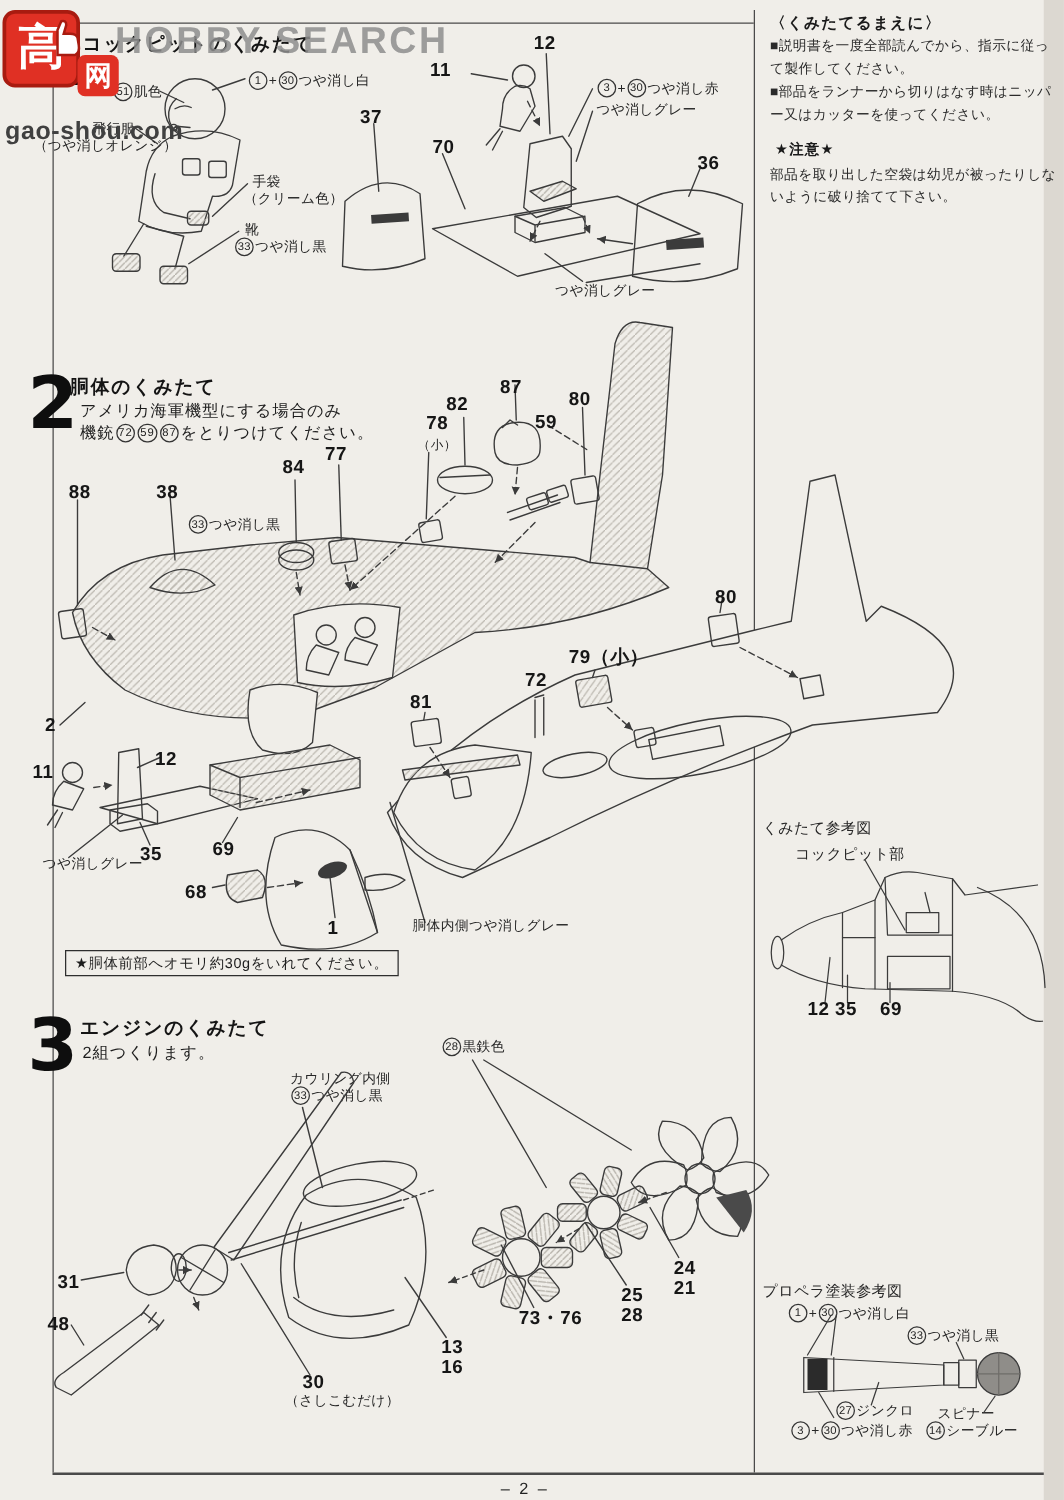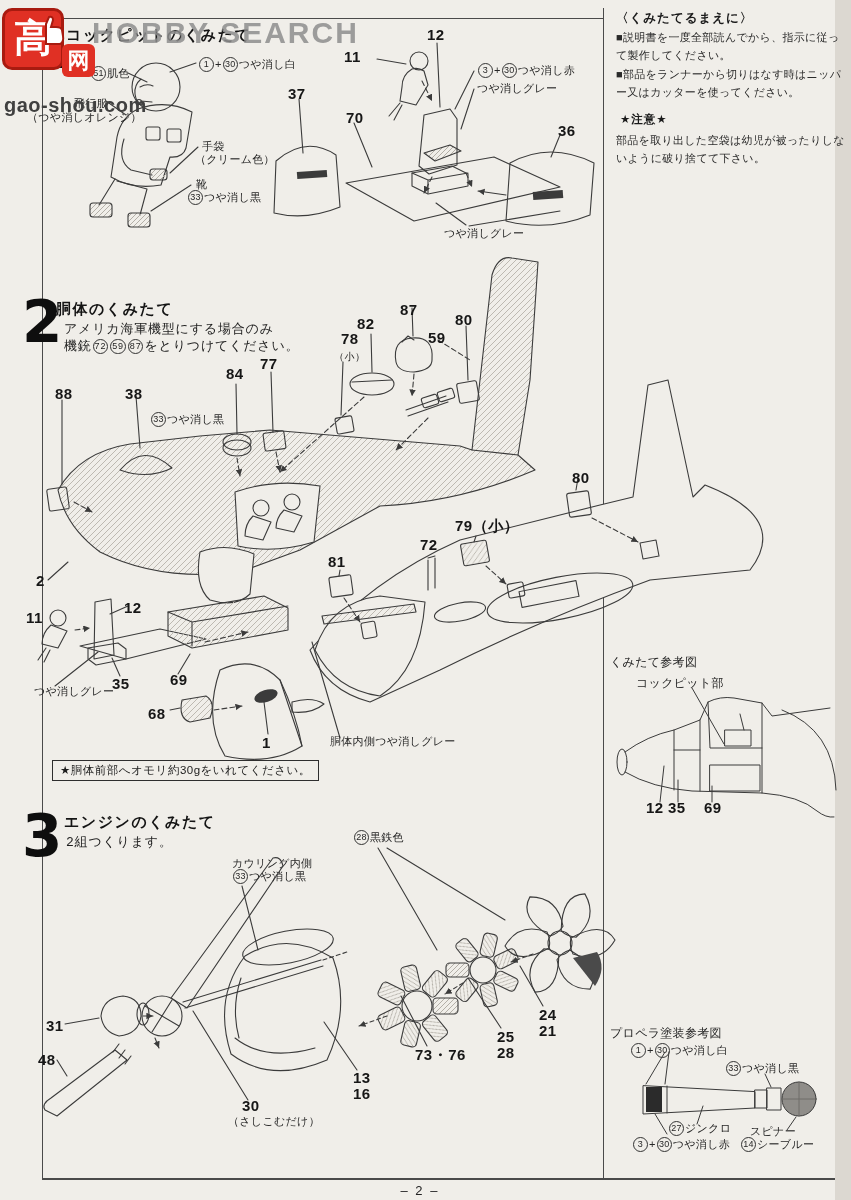--- a/index.html
+++ b/index.html
@@ -297,21 +297,21 @@
       <path d="M80 18 L112 74"></path>
       <path d="M48 132 L52 96 M66 132 L66 110 M100 132 L100 116"></path>
     </g>
   </svg>
   <div class="pn" style="left:646px;top:800px;">12</div>
   <div class="pn" style="left:668px;top:800px;">35</div>
   <div class="pn" style="left:704px;top:800px;">69</div>
 
   <div class="stepnum" style="left:22px;top:810px;">3</div>
   <div class="steptitle" style="left:64px;top:813px;">エンジンのくみたて</div>
-  <div class="stepsub" style="left:66px;top:833px;font-family:Liberation Mono, monospace;">2組つくります。</div>
+  <div class="stepsub" style="left:66px;top:833px;">2組つくります。</div>
   <div class="lbl" style="left:353px;top:830px;"><span class="circ">28</span>黒鉄色</div>
   <div class="lbl" style="left:232px;top:856px;">カウリング内側</div>
   <div class="lbl" style="left:232px;top:869px;"><span class="circ">33</span>つや消し黒</div>
 
   <svg style="left:35px;top:848px;" width="575" height="292" viewBox="0 0 575 292">
     <defs>
       <pattern id="h3" patternUnits="userSpaceOnUse" width="5" height="5">
         <path d="M0 5 L5 0" stroke="#b3afa7" stroke-width="1"></path>
       </pattern>
       <marker id="m3" markerWidth="8" markerHeight="8" refX="6" refY="3" orient="auto">

